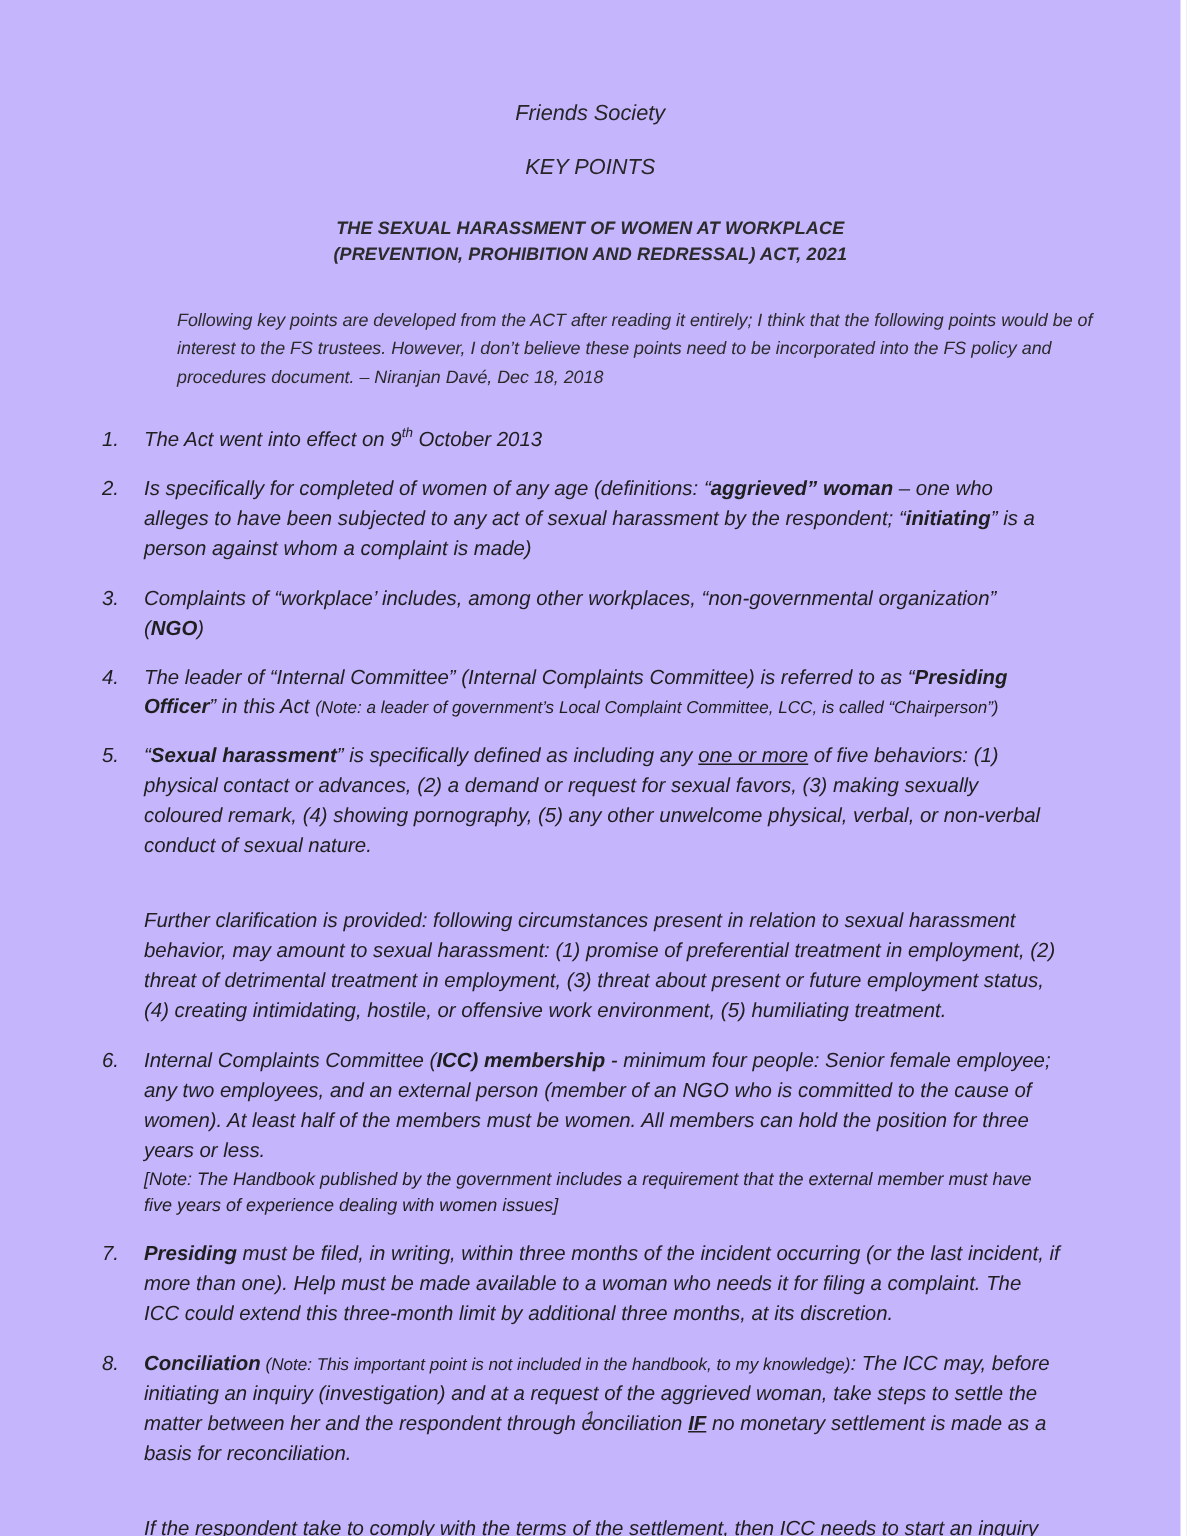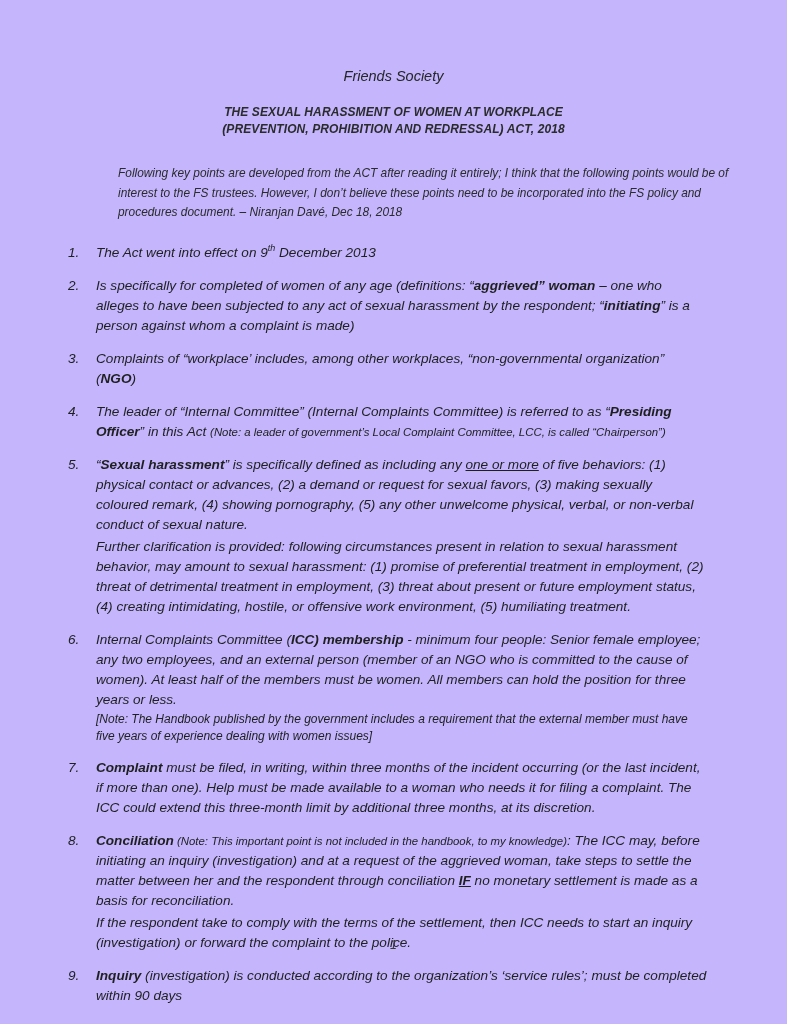--- a/index.html
+++ b/index.html
@@ -77,21 +77,21 @@
     top: 0;
     width: 22px;
     text-align: left;
     font-size: 13.6px;
     color: #1f1f1f;
   }
   .li-body > p {
     margin: 0;
   }
   .li-body > p + p {
-    margin-top: 2px;
+    margin-top: 30px;
   }
 
   b, .b { font-weight: bold; }
   .u  { text-decoration: underline; }
   .bu { font-weight: bold; text-decoration: underline; }
 
   
   .note {
     font-size: 11.4px;
   }
@@ -118,34 +118,35 @@
     color: #3a3a3a;
   }
 </style>
 </head>
 <body>
 
 <div class="page">
 
   <div class="heading-block">
     <div class="org-name">Friends Society</div>
+    <div class="key-points">KEY POINTS</div>
     <div class="act-title">
       <span>THE SEXUAL HARASSMENT OF WOMEN AT WORKPLACE</span><br>
-      <span>(PREVENTION, PROHIBITION AND REDRESSAL) ACT, 2018</span>
+      <span>(PREVENTION, PROHIBITION AND REDRESSAL) ACT, 2021</span>
     </div>
   </div>
 
   <div class="intro">Following key points are developed from the ACT after reading it entirely; I think that the following points would be of interest to the FS trustees. However, I don’t believe these points need to be incorporated into the FS policy and procedures document. – Niranjan Davé, Dec 18, 2018</div>
 
   <ol class="points">
 
     <li>
       <span class="num">1.</span>
       <div class="li-body">
-        <p><span>The Act went into effect on 9</span><sup>th</sup><span> December 2013</span></p>
+        <p><span>The Act went into effect on 9</span><sup>th</sup><span> October 2013</span></p>
       </div>
     </li>
 
     <li>
       <span class="num">2.</span>
       <div class="li-body">
         <p><span>Is specifically for completed of women of any age (definitions: “</span><b>aggrieved” woman</b><span> – one who alleges to have been subjected to any act of sexual harassment by the respondent; “</span><b>initiating</b><span>” is a person against whom a complaint is made)</span></p>
       </div>
     </li>
 
@@ -174,21 +175,21 @@
     <li>
       <span class="num">6.</span>
       <div class="li-body">
         <p><span>Internal Complaints Committee (</span><b>ICC) membership</b><span> - minimum four people: Senior female employee; any two employees, and an external person (member of an NGO who is committed to the cause of women). At least half of the members must be women. All members can hold the position for three years or less.</span><span class="note-block">[Note: The Handbook published by the government includes a requirement that the external member must have five years of experience dealing with women issues]</span></p>
       </div>
     </li>
 
     <li>
       <span class="num">7.</span>
       <div class="li-body">
-        <p><b>Complaint</b><span> must be filed, in writing, within three months of the incident occurring (or the last incident, if more than one). Help must be made available to a woman who needs it for filing a complaint. The ICC could extend this three-month limit by additional three months, at its discretion.</span></p>
+        <p><b>Presiding</b><span> must be filed, in writing, within three months of the incident occurring (or the last incident, if more than one). Help must be made available to a woman who needs it for filing a complaint. The ICC could extend this three-month limit by additional three months, at its discretion.</span></p>
       </div>
     </li>
 
     <li>
       <span class="num">8.</span>
       <div class="li-body">
         <p><b>Conciliation</b><span class="note"> (Note: This important point is not included in the handbook, to my knowledge)</span><span>:  The ICC may, before initiating an inquiry (investigation) and at a request of the aggrieved woman, take steps to settle the matter between her and the respondent through conciliation </span><span class="bu">IF</span><span> no monetary settlement is made as a basis for reconciliation.</span></p>
         <p>If the respondent take to comply with the terms of the settlement, then ICC needs to start an inquiry (investigation) or forward the complaint to the police.</p>
       </div>
     </li>

